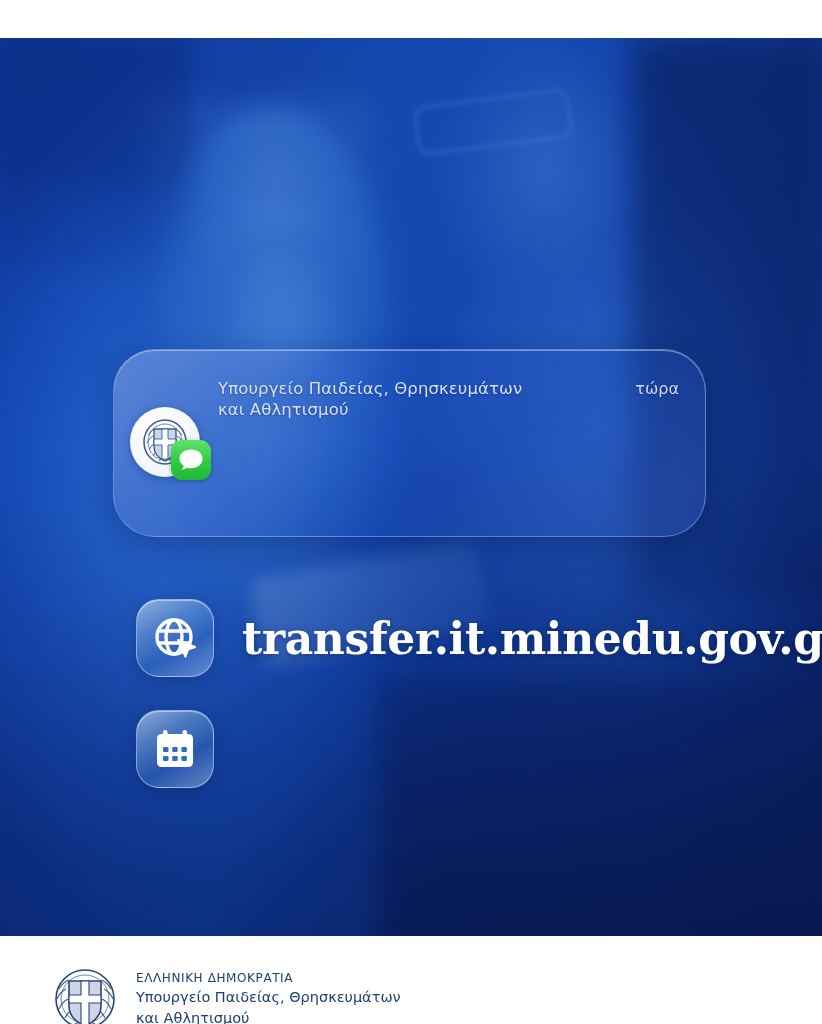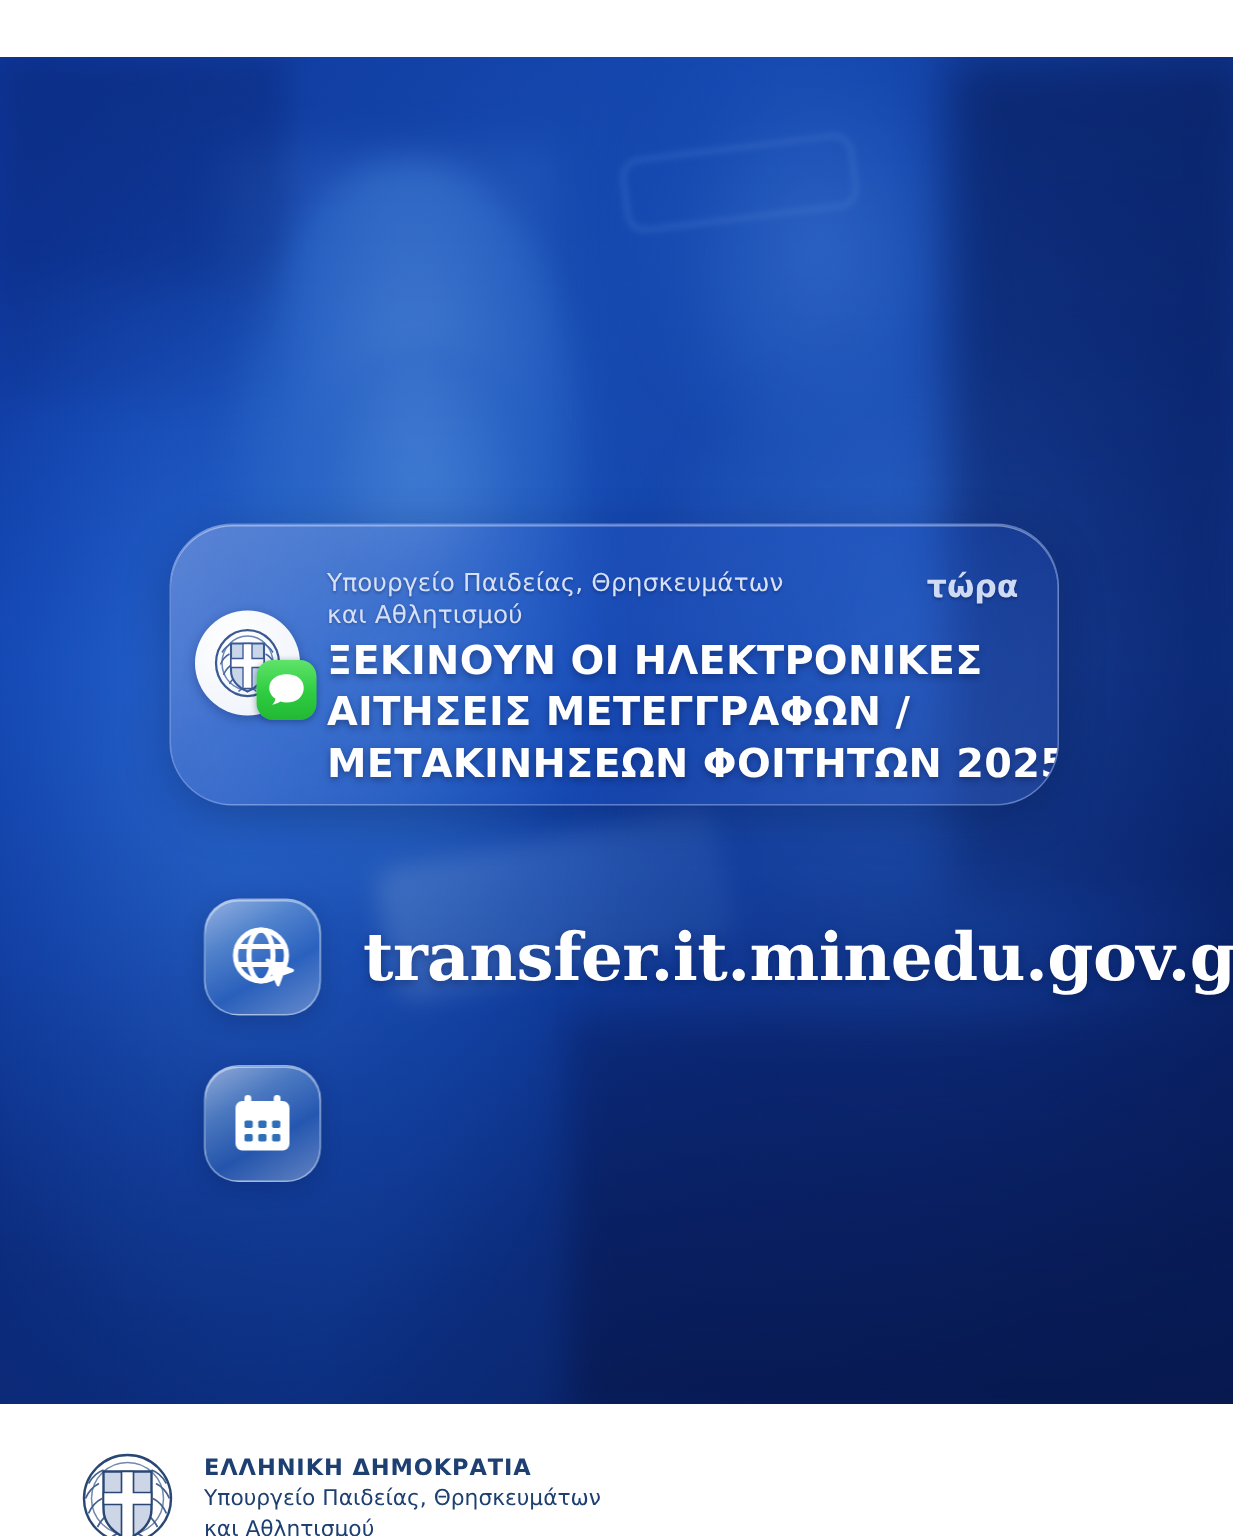--- a/index.html
+++ b/index.html
@@ -113,21 +113,21 @@
   }
   .notif-head{
     position:absolute;left:104px;top:28px;right:26px;
     display:flex;justify-content:space-between;align-items:flex-start;
   }
   .notif-source{
     color:#d6e0f6;font-size:16.5px;line-height:1.30;font-weight:400;letter-spacing:.1px;
     text-shadow:0 1px 2px rgba(4,18,60,.35);
   }
   .notif-time{
-    color:#cfdaf3;font-size:21px;font-weight:700;white-space:nowrap;padding-top:1px;
+    color:#cfdaf3;font-size:16px;font-weight:400;white-space:nowrap;padding-top:1px;
     text-shadow:0 1px 2px rgba(4,18,60,.35);
   }
   .notif-title{
     position:absolute;left:104px;top:74px;right:18px;
     color:#ffffff;font-weight:bold;font-size:26.5px;line-height:1.30;
     letter-spacing:.2px;
     text-shadow:0 2px 5px rgba(4,18,60,.40);
   }
   .notif-title div{white-space:nowrap;}
 
@@ -169,21 +169,21 @@
   .date-text .sep{font-weight:400;font-size:50px;padding:0 6px;}
 
   
   .footer{
     position:absolute;left:0;top:898px;width:822px;height:126px;background:#ffffff;
     display:flex;align-items:center;
   }
   .footer-inner{display:flex;align-items:center;margin-left:52px;}
   .footer-emblem{width:66px;height:66px;flex:0 0 auto;}
   .footer-text{margin-left:18px;color:#1d3f72;}
-  .footer-l1{font-size:15px;font-weight:bold;letter-spacing:.6px;line-height:1.42;}
+  .footer-l1{font-size:12px;font-weight:normal;letter-spacing:.6px;line-height:1.42;}
   .footer-l2,.footer-l3{font-size:14.5px;font-weight:400;line-height:1.42;}
 </style>
 </head>
 <body>
 
 <div class="poster">
 
   <div class="photo">
     <div class="layer bg-base"></div>
     <div class="window"></div>
@@ -231,25 +231,20 @@
     </div>
 
     <div class="notif-head">
       <div class="notif-source">
         <div>Υπουργείο Παιδείας, Θρησκευμάτων</div>
         <div>και Αθλητισμού</div>
       </div>
       <div class="notif-time">τώρα</div>
     </div>
 
-    <div class="notif-title">
-      <div>ΞΕΚΙΝΟΥΝ ΟΙ ΗΛΕΚΤΡΟΝΙΚΕΣ</div>
-      <div>ΑΙΤΗΣΕΙΣ ΜΕΤΕΓΓΡΑΦΩΝ /</div>
-      <div>ΜΕΤΑΚΙΝΗΣΕΩΝ ΦΟΙΤΗΤΩΝ 2025</div>
-    </div>
   </div>
 
   <div class="row row-url">
     <div class="tile">
       <svg width="48" height="48" viewBox="0 0 48 48">
         <g fill="none" stroke="#ffffff" stroke-width="3.4">
           <circle cx="23" cy="23" r="17"></circle>
           <ellipse cx="23" cy="23" rx="8" ry="17"></ellipse>
           <path d="M6.5 17 h33"></path>
             <path d="M6.5 29 h33"></path>

